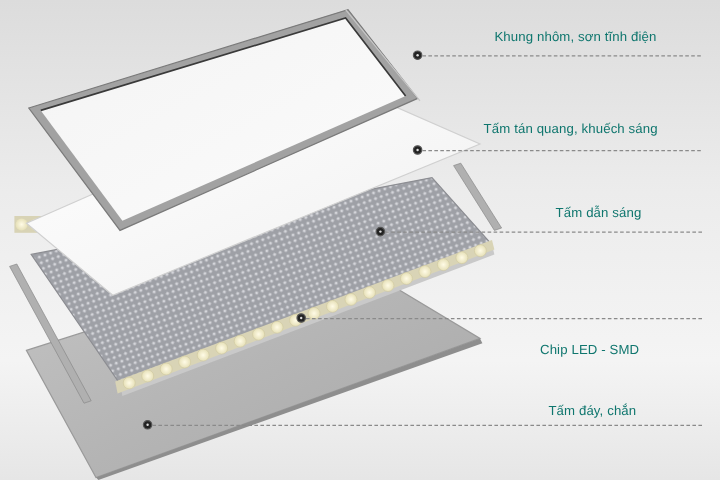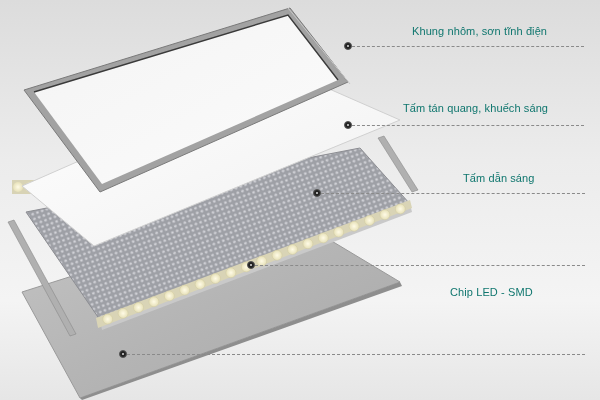--- a/index.html
+++ b/index.html
@@ -123,13 +123,14 @@
   <div class="leader" style="left:352px;top:46px;width:232px;"></div>
   <div class="leader" style="left:352px;top:125px;width:232px;"></div>
   <div class="leader" style="left:321px;top:193px;width:264px;"></div>
   <div class="leader" style="left:255px;top:265px;width:330px;"></div>
   <div class="leader" style="left:127px;top:354px;width:458px;"></div>
 
   <div class="label" style="left:412px;top:25px;">Khung nhôm, sơn tĩnh điện</div>
   <div class="label" style="left:403px;top:102px;">Tấm tán quang, khuếch sáng</div>
   <div class="label" style="left:463px;top:172px;">Tấm dẫn sáng</div>
   <div class="label" style="left:450px;top:238px;margin-top:48px;">Chip LED - SMD</div>
+  <div class="label" style="left:457px;top:337px;">Tấm đáy, chắn</div>
 </div>
 
 </body></html>

